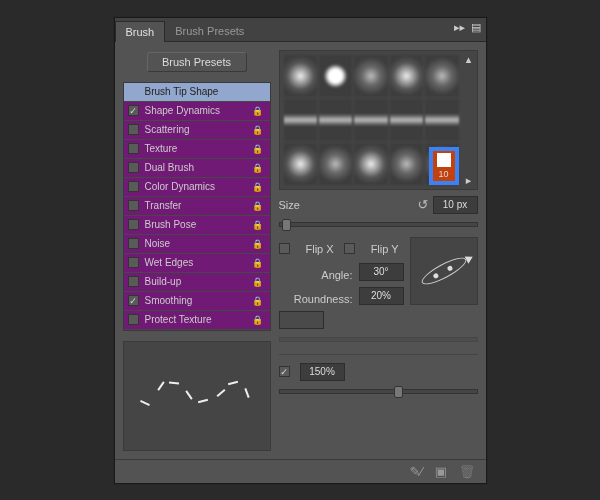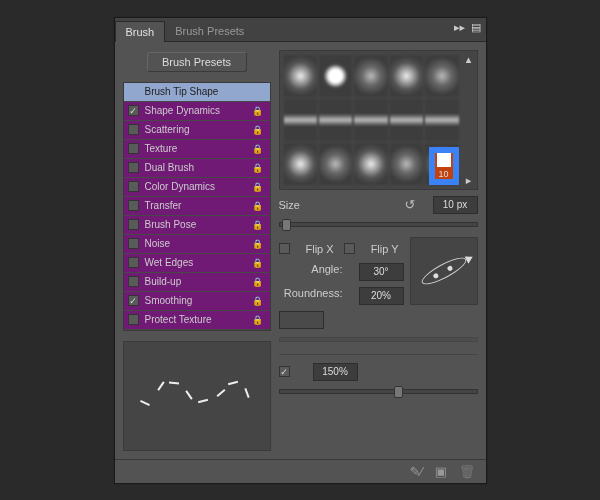--- a/index.html
+++ b/index.html
@@ -21,38 +21,38 @@
 .lock{font-size:9px;color:#999;padding-right:2px}
 .preview{flex:1;border:1px solid #3a3a3a;background:#454545;margin-top:4px;position:relative}
 .dashes{position:absolute;inset:0}
 .dash{position:absolute;width:10px;height:2px;background:#eee}
 .right{flex:1;display:flex;flex-direction:column;gap:6px}
 .thumbs{height:140px;border:1px solid #3a3a3a;background:#454545;position:relative;display:grid;grid-template-columns:repeat(5,1fr);grid-template-rows:repeat(3,1fr);gap:2px;padding:4px 18px 4px 4px}
 .th{background:radial-gradient(circle,#bbb 0%,#666 35%,#3d3d3d 70%);filter:blur(1.2px);border-radius:2px}
 .th.soft{background:radial-gradient(circle,#eee 0%,#555 50%,#3d3d3d 75%)}
 .th.hard{background:radial-gradient(circle,#fff 0%,#fff 25%,#3d3d3d 45%)}
 .th.line{background:linear-gradient(to bottom,#3d3d3d 35%,#bbb 50%,#3d3d3d 65%)}
-.selth{position:absolute;right:18px;bottom:4px;width:30px;height:38px;border:6px solid #3b82f6;background:#c2410c;display:flex;flex-direction:column;align-items:center;justify-content:space-between}
+.selth{position:absolute;right:18px;bottom:4px;width:30px;height:38px;border:4px solid #3b82f6;background:#c2410c;display:flex;flex-direction:column;align-items:center;justify-content:center}
 .selth .sw{width:14px;height:14px;background:#fff}
 .selth .num{font-size:9px;color:#ddd;margin-top:2px}
 .scroll{position:absolute;right:2px;top:2px;bottom:2px;width:12px;display:flex;flex-direction:column;justify-content:space-between;color:#aaa;font-size:9px;align-items:center}
-.row{display:flex;align-items:center;gap:17px}
+.row{display:flex;align-items:center;gap:4px}
 .row .lab{flex:1;color:#ccc}
 .val{width:45px;height:18px;background:#3d3d3d;border:1px solid #2d2d2d;color:#ddd;text-align:center;line-height:16px;font-size:10px}
 .reset{color:#bbb;font-size:13px;cursor:pointer}
 .slider{height:5px;background:#454545;border:1px solid #333;position:relative;margin:2px 0 4px}
 .knob{position:absolute;top:-4px;width:9px;height:12px;background:#777;border:1px solid #333;border-radius:2px}
 .fliprow{display:flex;align-items:center;gap:10px;margin:2px 0}
 .anglebox{width:68px;height:68px;border:1px solid #3a3a3a;background:#454545;float:right;display:flex;align-items:center;justify-content:center;position:relative}
 .ellipse{width:50px;height:14px;border:1px solid #ccc;border-radius:50%;transform:rotate(-28deg);position:relative}
 .dot{position:absolute;width:5px;height:5px;background:#ddd;border-radius:50%;top:4px}
 .arrow{position:absolute;right:-8px;top:3px;width:0;height:0;border-left:7px solid #ddd;border-top:4px solid transparent;border-bottom:4px solid transparent}
 .anglegrid{display:flex;gap:6px}
 .anglecol{flex:1;display:flex;flex-direction:column;gap:6px;padding-top:4px}
-.arow{display:flex;align-items:flex-start;gap:16px;justify-content:flex-end}
+.arow{display:flex;align-items:flex-end;gap:6px;justify-content:flex-end}
 .arow .l{width:64px;text-align:right;color:#ccc}
 .disabled{color:#777}
 .hr{height:1px;background:#444;margin:2px 0}
 .foot{height:24px;border-top:1px solid #3a3a3a;display:flex;align-items:center;justify-content:flex-end;gap:12px;padding:0 10px;color:#aaa}
 .ficon{font-size:13px;color:#999}
 </style>
 </head>
 <body>
 
 <div class="panel">

